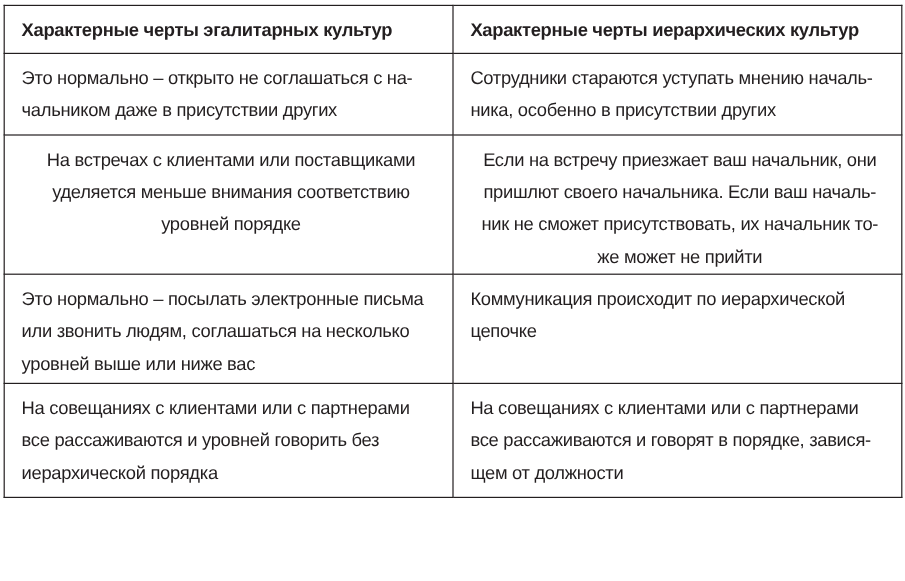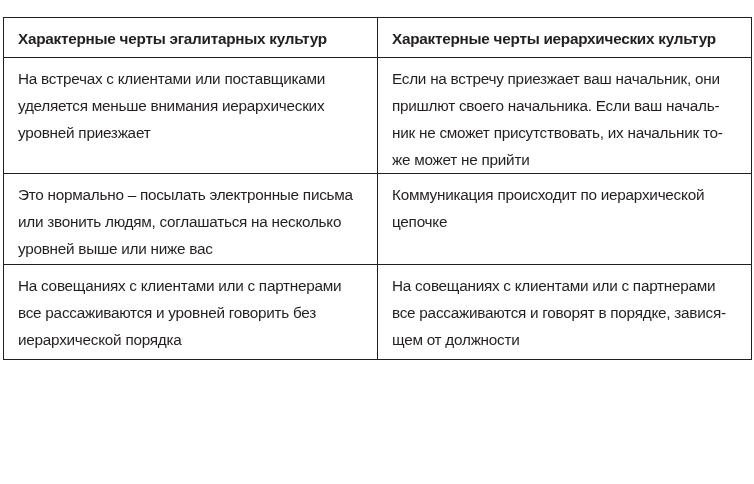--- a/index.html
+++ b/index.html
@@ -11,21 +11,21 @@
       width: 754px;
       height: 484px;
       overflow: hidden;
       position: relative;
       font-family: "Liberation Sans", "DejaVu Sans", sans-serif;
       color: #231f20;
     }
     table.cmp {
       position: absolute;
       left: 3px;
-      top: 17px;
+      top: 4px;
       width: 748px;
       border-collapse: collapse;
       table-layout: fixed;
       padding-left: 24px;
     }
     table.cmp col.c1 { width: 374px; }
     table.cmp col.c2 { width: 374px; }
     table.cmp th, table.cmp td {
       border: 1.5px solid #231f20;
       vertical-align: top;
@@ -44,45 +44,55 @@
       vertical-align: top;
       line-height: 27px;
     }
     table.cmp td {
       padding-top: 7px;
       padding-bottom: 0;
       box-sizing: border-box;
     }
     tr.r1 td { height: 68px; }
     tr.r2 td { height: 68px; }
-    tr.r3 td { height: 115px; }
+    tr.r3 td { height: 115px; text-align: center; }
     tr.r4 td { height: 91px; }
     tr.r5 td { height: 95px; }
     .cell-text { display: block; }
   </style>
 </head>
 <body>
 
 <table class="cmp">
   <colgroup>
       <col class="c1">
       <col class="c2">
     </colgroup>
   <thead>
     <tr>
       <th>Характерные черты эгалитарных культур</th>
       <th>Характерные черты иерархических культур</th>
     </tr>
   </thead>
   <tbody>
+    <tr class="r1">
+      <td>
+        <span class="cell-text">Это нормально – открыто не соглашаться с на-</span>
+        <span class="cell-text">чальником даже в присутствии других</span>
+      </td>
+      <td>
+        <span class="cell-text">Сотрудники стараются уступать мнению началь-</span>
+        <span class="cell-text">ника, особенно в присутствии других</span>
+      </td>
+    </tr>
     <tr class="r3">
       <td>
         <span class="cell-text">На встречах с клиентами или поставщиками</span>
-        <span class="cell-text">уделяется меньше внимания иерархических</span>
-        <span class="cell-text">уровней приезжает</span>
+        <span class="cell-text">уделяется меньше внимания соответствию</span>
+        <span class="cell-text">уровней порядке</span>
       </td>
       <td>
         <span class="cell-text">Если на встречу приезжает ваш начальник, они</span>
         <span class="cell-text">пришлют своего начальника. Если ваш началь-</span>
         <span class="cell-text">ник не сможет присутствовать, их начальник то-</span>
         <span class="cell-text">же может не прийти</span>
       </td>
     </tr>
     <tr class="r4">
       <td>

